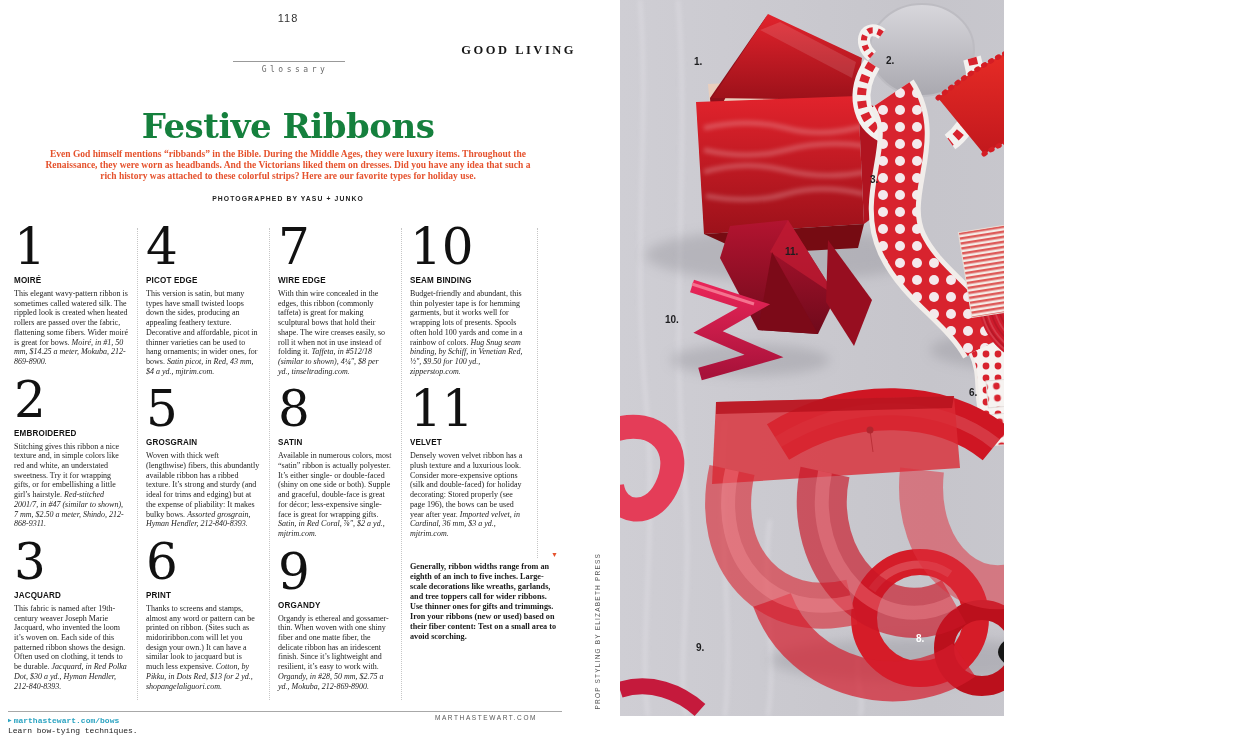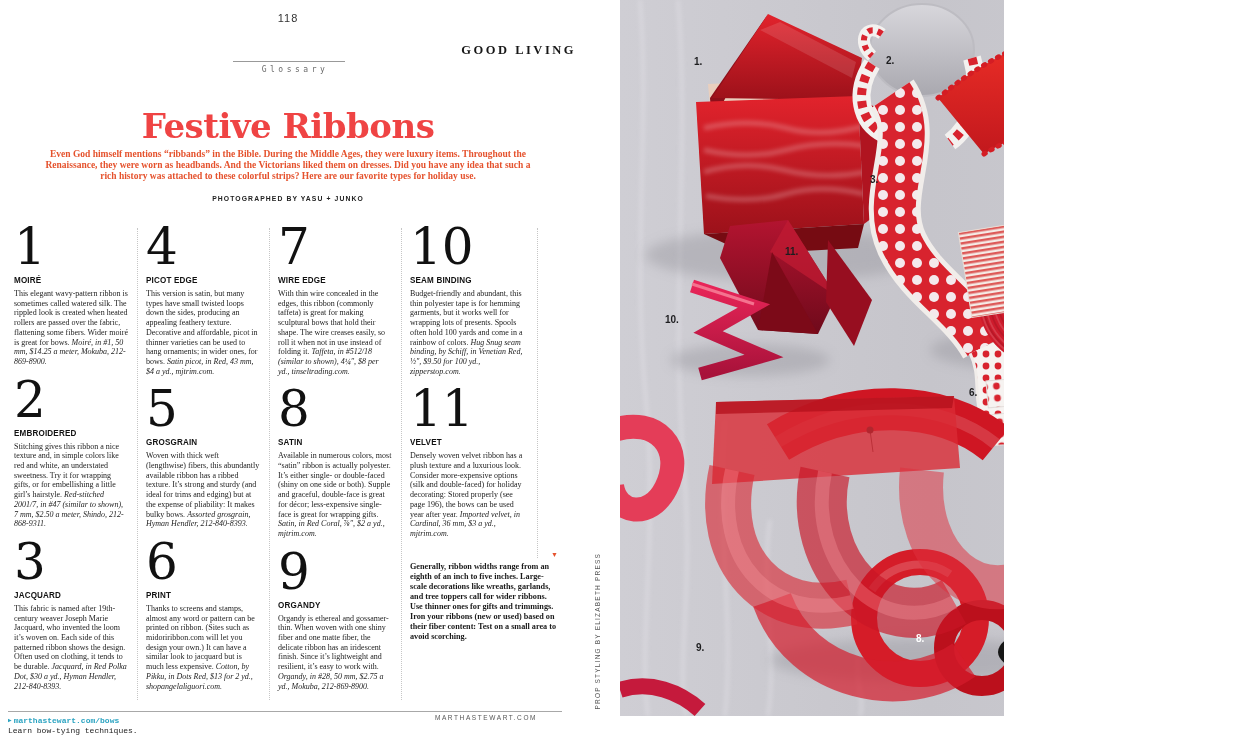--- a/index.html
+++ b/index.html
@@ -8,21 +8,21 @@
   
   .left-page{position:absolute;left:0;top:0;width:620px;height:736px;background:#fff;}
   .pageno{position:absolute;top:12px;left:0;width:576px;text-align:center;
           font-family:"Liberation Sans",sans-serif;font-size:11px;letter-spacing:1px;color:#333;}
   .section{position:absolute;top:43px;left:0;width:576px;text-align:right;
            font-family:"Liberation Serif",serif;font-weight:700;font-size:12.5px;letter-spacing:2.5px;color:#171717;}
   .hrule{position:absolute;top:61px;left:233px;width:112px;border-top:1px solid #999;}
   .glossary{position:absolute;top:65px;left:0;width:576px;text-align:center;
             font-family:"DejaVu Sans Mono",monospace;font-size:8px;letter-spacing:3.5px;color:#6a6a6a;margin-left:7px;}
   .title{position:absolute;top:106px;left:0;width:576px;text-align:center;margin:0;
-         font-family:"DejaVu Serif",serif;font-weight:700;font-size:34px;letter-spacing:-0.5px;color:#ef4444;}
+         font-family:"DejaVu Serif",serif;font-weight:700;font-size:34px;letter-spacing:-0.5px;color:#15803d;}
   .intro{position:absolute;top:149px;left:38px;width:500px;text-align:center;margin:0;
          font-family:"Liberation Serif",serif;font-weight:700;font-size:9.5px;line-height:10.8px;color:#e5522d;}
   .photog{position:absolute;top:195px;left:0;width:576px;text-align:center;
           font-family:"Liberation Sans",sans-serif;font-weight:700;font-size:6.8px;letter-spacing:1.1px;color:#222;}
   .cols{position:absolute;top:226px;left:14px;width:524px;display:flex;gap:18px;}
   .col{width:114px;flex:0 0 114px;}
   .entry{margin-bottom:12px;}
   .num{font-family:"DejaVu Serif",serif;font-size:50px;line-height:42px;font-weight:400;color:#111;margin-bottom:6px;}
   .ehead{font-family:"Liberation Sans",sans-serif;font-weight:700;font-size:9.5px;letter-spacing:.2px;
          transform:scaleX(.85);transform-origin:0 50%;white-space:nowrap;margin:0 0 4px 0;color:#111;}

